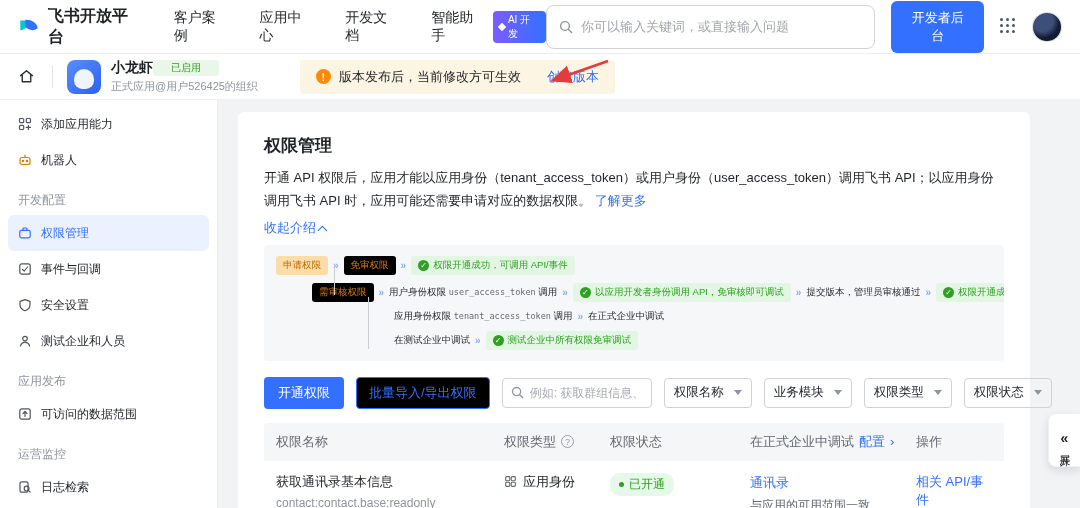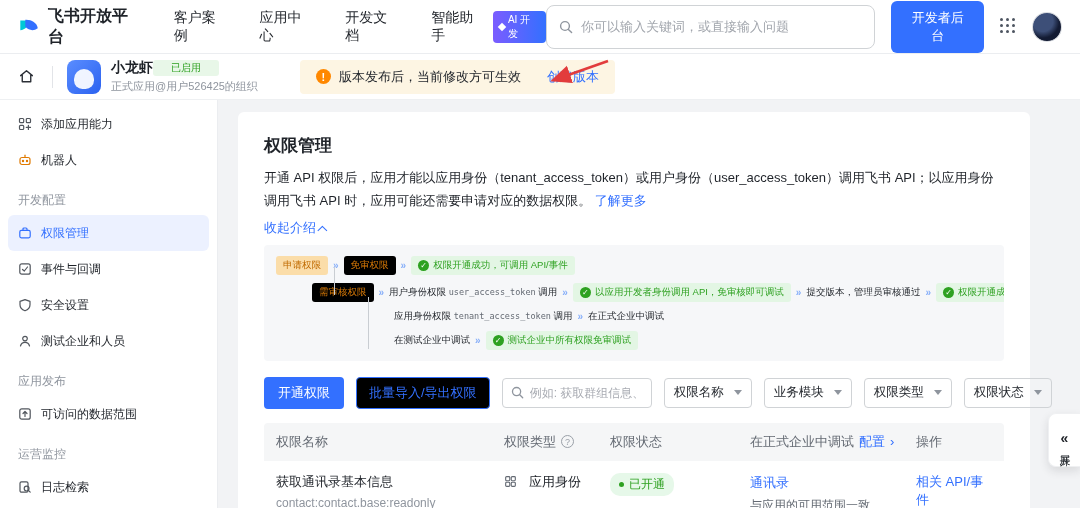--- a/index.html
+++ b/index.html
@@ -102,21 +102,21 @@
 
   
   .thead, .trow { display:grid; grid-template-columns:228px 106px 140px 166px 1fr; align-items:center; }
   .thead { background:#f5f6f7; height:38px; font-size:13px; color:#646a73; border-radius:4px 4px 0 0; padding:0 12px; }
   .th { display:flex; align-items:center; gap:5px; }
   .help { width:13px; height:13px; border:1px solid #9aa0a8; border-radius:50%; color:#9aa0a8;
     font-size:9px; display:inline-flex; align-items:center; justify-content:center; }
   .trow { padding:12px; align-items:start; }
   .perm-name { font-size:13px; }
   .perm-code { font-size:12px; color:#8f959e; margin-top:5px; }
-  .type-cell { display:flex; align-items:center; gap:12px; font-size:13px; color:#1f2329; }
+  .type-cell { display:flex; align-items:center; gap:6px; font-size:13px; color:#1f2329; }
   .pill-green { display:inline-flex; align-items:center; gap:5px; background:#e6f8e9; color:#2ea121;
     border-radius:10px; padding:3px 9px; font-size:12px; }
   .dot { width:5px; height:5px; border-radius:50%; background:#2ea121; }
   .scope-desc { font-size:12px; color:#646a73; margin-top:5px; }
   .td .link { font-size:13px; }
   .actions { display:flex; flex-direction:column; gap:6px; align-items:flex-start; }
 
   
   .expand-btn { position:fixed; right:0; top:413px; width:32px; height:54px; background:#fff;
     border:1px solid #eff0f2; border-right:none; border-radius:8px 0 0 8px;

